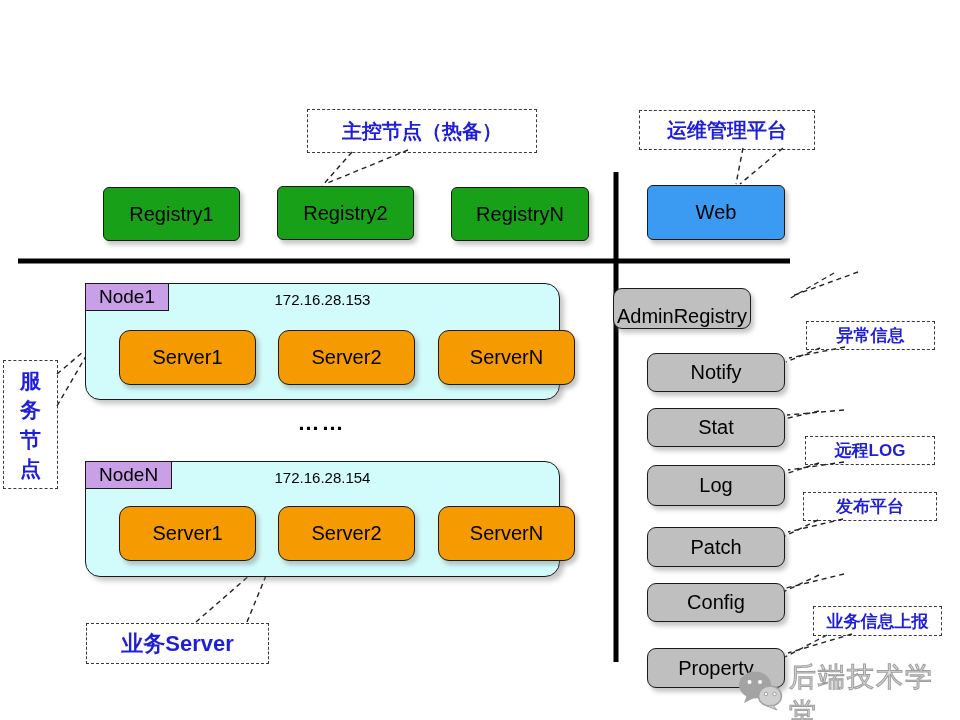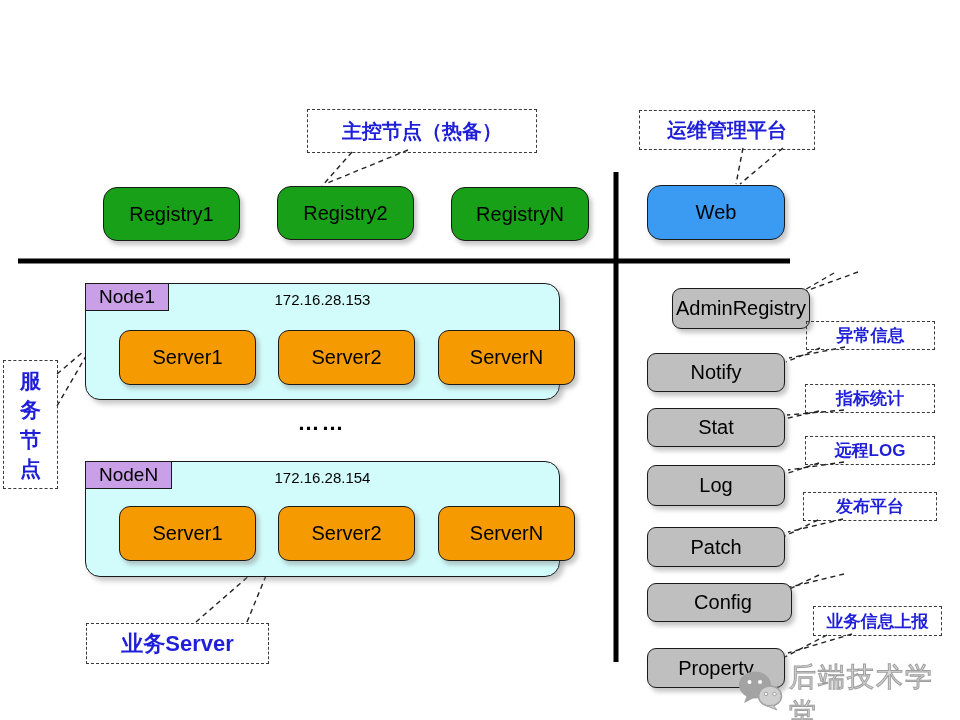--- a/index.html
+++ b/index.html
@@ -3,21 +3,21 @@
 <meta charset="utf-8">
 <style>
   html,body{margin:0;padding:0;background:#fff;}
   .stage{
     position:relative;width:960px;height:720px;background:#fff;overflow:hidden;
     font-family:"Liberation Sans", sans-serif;
   }
   svg.overlay{position:absolute;left:0;top:0;z-index:1;}
   .box{
     position:absolute;z-index:2;display:flex;align-items:center;justify-content:center;
-    border:1.4px solid #1a1a1a;border-radius:14px;font-size:20px;color:#000;
+    border:1.4px solid #1a1a1a;border-radius:6px;font-size:20px;color:#000;
     box-shadow:3px 4px 4px rgba(130,130,130,0.45);
   }
   .green{background:#18A018;}
   .blue{background:#3B9BF3;}
   .orange{background:#F59A00;border-radius:11px;}
   .gray{background:#BFBFBF;border-radius:9px;white-space:nowrap;}
   .node{
     position:absolute;z-index:2;background:#D2FCFC;border:1.2px solid #1a1a1a;
     border-radius:15px;box-shadow:4px 4px 5px rgba(130,130,130,0.45);
   }
@@ -145,47 +145,44 @@
   </div>
 
   <div class="callout" style="left:3px;top:360px;width:53px;height:127px;">
     <div class="vtext">服务节点</div>
   </div>
 
   <div class="callout" style="left:86px;top:623px;width:181px;height:39px;font-size:22px;">
     <span>业务Server</span>
   </div>
 
-  <div class="box gray" style="left:672px;top:288px;width:136px;height:39px;">
+  <div class="box gray" style="left:613px;top:288px;width:136px;height:39px;align-items:flex-end;">
     <span>AdminRegistry</span>
   </div>
   <div class="box gray" style="left:647px;top:353px;width:136px;height:37px;">
     <span>Notify</span>
   </div>
   <div class="box gray" style="left:647px;top:408px;width:136px;height:37px;">
     <span>Stat</span>
   </div>
   <div class="box gray" style="left:647px;top:465px;width:136px;height:39px;">
     <span>Log</span>
   </div>
   <div class="box gray" style="left:647px;top:527px;width:136px;height:38px;">
     <span>Patch</span>
   </div>
-  <div class="box gray" style="left:647px;top:583px;width:136px;height:37px;padding-left:7px;">
+  <div class="box gray" style="left:647px;top:583px;width:136px;height:37px;">
     <span>Config</span>
   </div>
   <div class="box gray" style="left:647px;top:648px;width:136px;height:38px;">
     <span>Property</span>
   </div>
 
   <div class="callout small" style="left:806px;top:321px;width:127px;height:27px;">
     <span>异常信息</span>
-  </div>
-  <div class="callout small" style="left:805px;top:384px;width:128px;height:27px;">
-    <span>指标统计</span>
   </div>
   <div class="callout small" style="left:805px;top:436px;width:128px;height:27px;">
     <span>远程LOG</span>
   </div>
   <div class="callout small" style="left:803px;top:492px;width:132px;height:27px;">
     <span>发布平台</span>
   </div>
   <div class="callout small" style="left:813px;top:606px;width:127px;height:28px;">
     <span>业务信息上报</span>
   </div>

